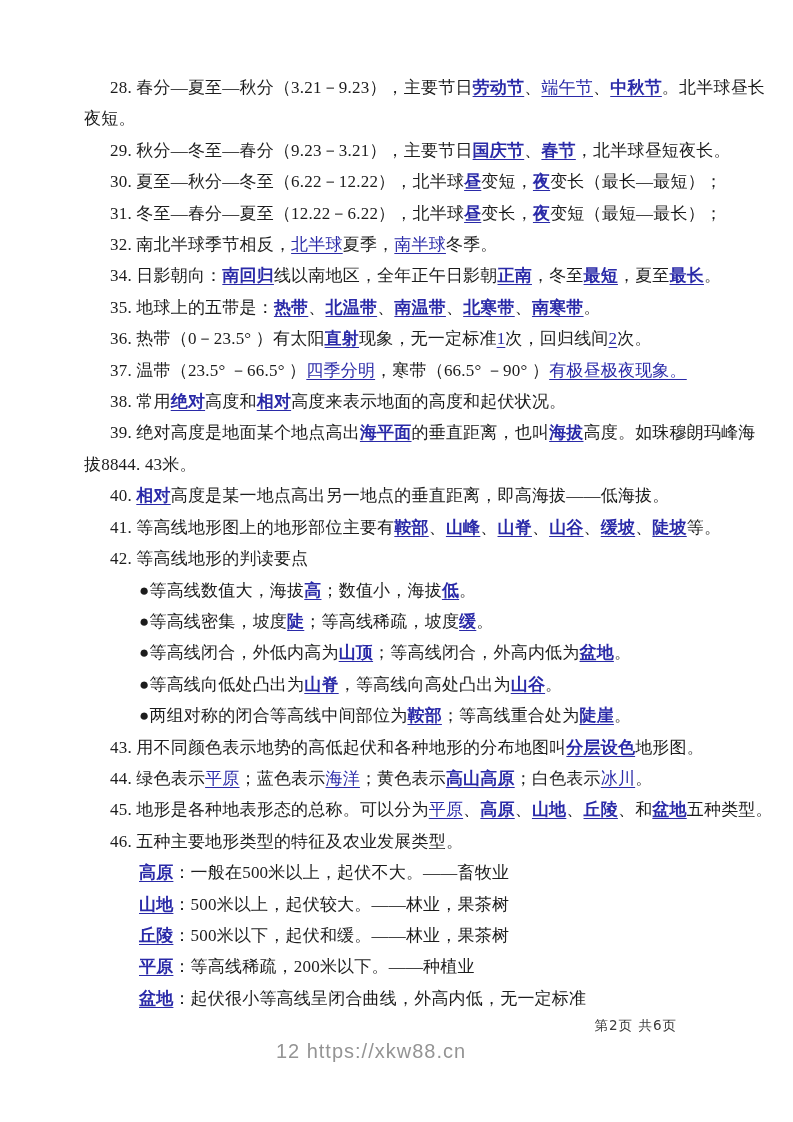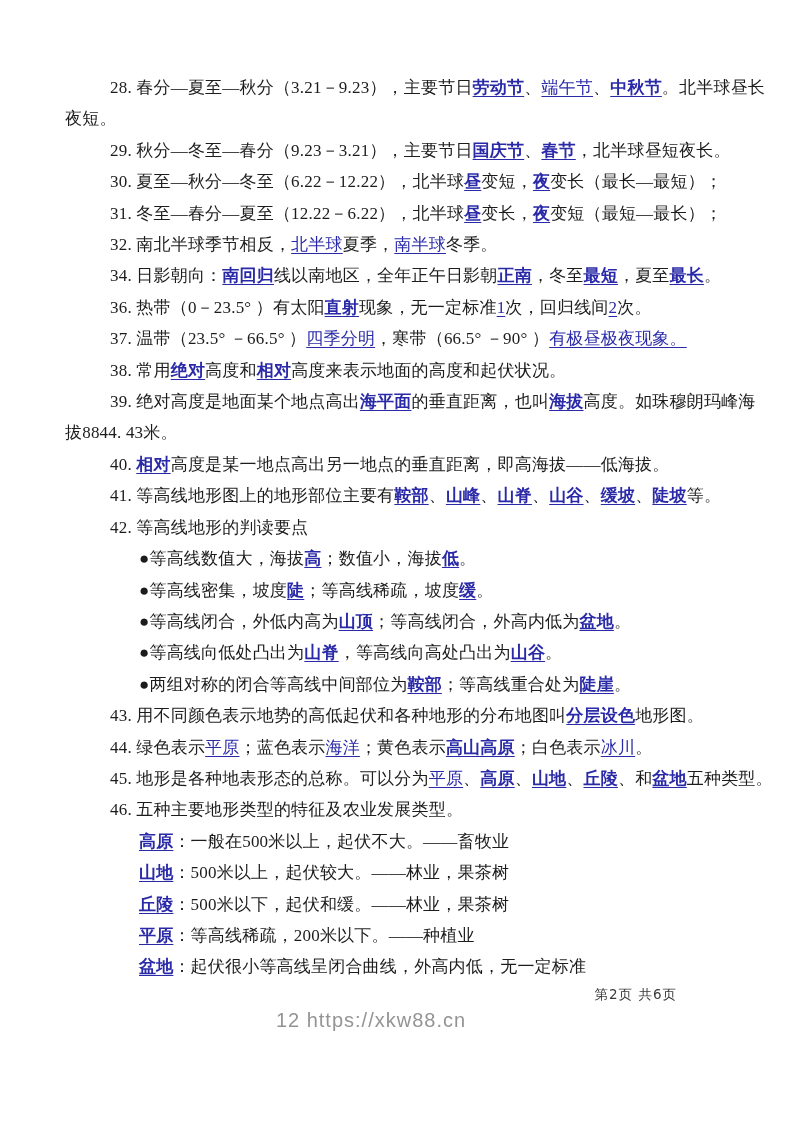--- a/index.html
+++ b/index.html
@@ -21,21 +21,21 @@
     padding: 72px 60px 0 65px;
     background: #ffffff;
   }
   .doc-body .line {
     font-size: 17px;
     line-height: 31.4px;
     white-space: nowrap;
     letter-spacing: 0.2px;
   }
   .line.item   { padding-left: 45px; }
-  .line.cont   { padding-left: 0; }
+  .line.cont   { padding-left: 0; margin-left: 19px; }
   .line.bullet { padding-left: 74px; }
   .line.sub    { padding-left: 74px; }
   .hl {
     color: #2a2aa8;
     text-decoration: underline;
     text-underline-offset: 3px;
     text-decoration-thickness: 1px;
   }
   .b { font-weight: bold; }
   .footer {
@@ -64,20 +64,21 @@
 
 <div class="page">
   <div class="doc-body">
       <div class="line item"><span>28. 春分—夏至—秋分（3.21－9.23），主要节日</span><span class="hl b">劳动节</span><span>、</span><span class="hl">端午节</span><span>、</span><span class="hl b">中秋节</span><span>。北半球昼长</span></div>
       <div class="line cont"><span>夜短。</span></div>
       <div class="line item"><span>29. 秋分—冬至—春分（9.23－3.21），主要节日</span><span class="hl b">国庆节</span><span>、</span><span class="hl b">春节</span><span>，北半球昼短夜长。</span></div>
       <div class="line item"><span>30. 夏至—秋分—冬至（6.22－12.22），北半球</span><span class="hl b">昼</span><span>变短，</span><span class="hl b">夜</span><span>变长（最长—最短）；</span></div>
       <div class="line item"><span>31. 冬至—春分—夏至（12.22－6.22），北半球</span><span class="hl b">昼</span><span>变长，</span><span class="hl b">夜</span><span>变短（最短—最长）；</span></div>
       <div class="line item"><span>32. 南北半球季节相反，</span><span class="hl">北半球</span><span>夏季，</span><span class="hl">南半球</span><span>冬季。</span></div>
       <div class="line item"><span>34. 日影朝向：</span><span class="hl b">南回归</span><span>线以南地区，全年正午日影朝</span><span class="hl b">正南</span><span>，冬至</span><span class="hl b">最短</span><span>，夏至</span><span class="hl b">最长</span><span>。</span></div>
+      <div class="line item"><span>35. 地球上的五带是：</span><span class="hl b">热带</span><span>、</span><span class="hl b">北温带</span><span>、</span><span class="hl b">南温带</span><span>、</span><span class="hl b">北寒带</span><span>、</span><span class="hl b">南寒带</span><span>。</span></div>
       <div class="line item"><span>36. 热带（0－23.5° ）有太阳</span><span class="hl b">直射</span><span>现象，无一定标准</span><span class="hl">1</span><span>次，回归线间</span><span class="hl">2</span><span>次。</span></div>
       <div class="line item"><span>37. 温带（23.5° －66.5° ）</span><span class="hl">四季分明</span><span>，寒带（66.5° －90° ）</span><span class="hl">有极昼极夜现象。</span></div>
       <div class="line item"><span>38. 常用</span><span class="hl b">绝对</span><span>高度和</span><span class="hl b">相对</span><span>高度来表示地面的高度和起伏状况。</span></div>
       <div class="line item"><span>39. 绝对高度是地面某个地点高出</span><span class="hl b">海平面</span><span>的垂直距离，也叫</span><span class="hl b">海拔</span><span>高度。如珠穆朗玛峰海</span></div>
       <div class="line cont"><span>拔8844. 43米。</span></div>
       <div class="line item"><span>40. </span><span class="hl b">相对</span><span>高度是某一地点高出另一地点的垂直距离，即高海拔——低海拔。</span></div>
       <div class="line item"><span>41. 等高线地形图上的地形部位主要有</span><span class="hl b">鞍部</span><span>、</span><span class="hl b">山峰</span><span>、</span><span class="hl b">山脊</span><span>、</span><span class="hl b">山谷</span><span>、</span><span class="hl b">缓坡</span><span>、</span><span class="hl b">陡坡</span><span>等。</span></div>
       <div class="line item"><span>42. 等高线地形的判读要点</span></div>
       <div class="line bullet"><span>●等高线数值大，海拔</span><span class="hl b">高</span><span>；数值小，海拔</span><span class="hl b">低</span><span>。</span></div>
       <div class="line bullet"><span>●等高线密集，坡度</span><span class="hl b">陡</span><span>；等高线稀疏，坡度</span><span class="hl b">缓</span><span>。</span></div>

